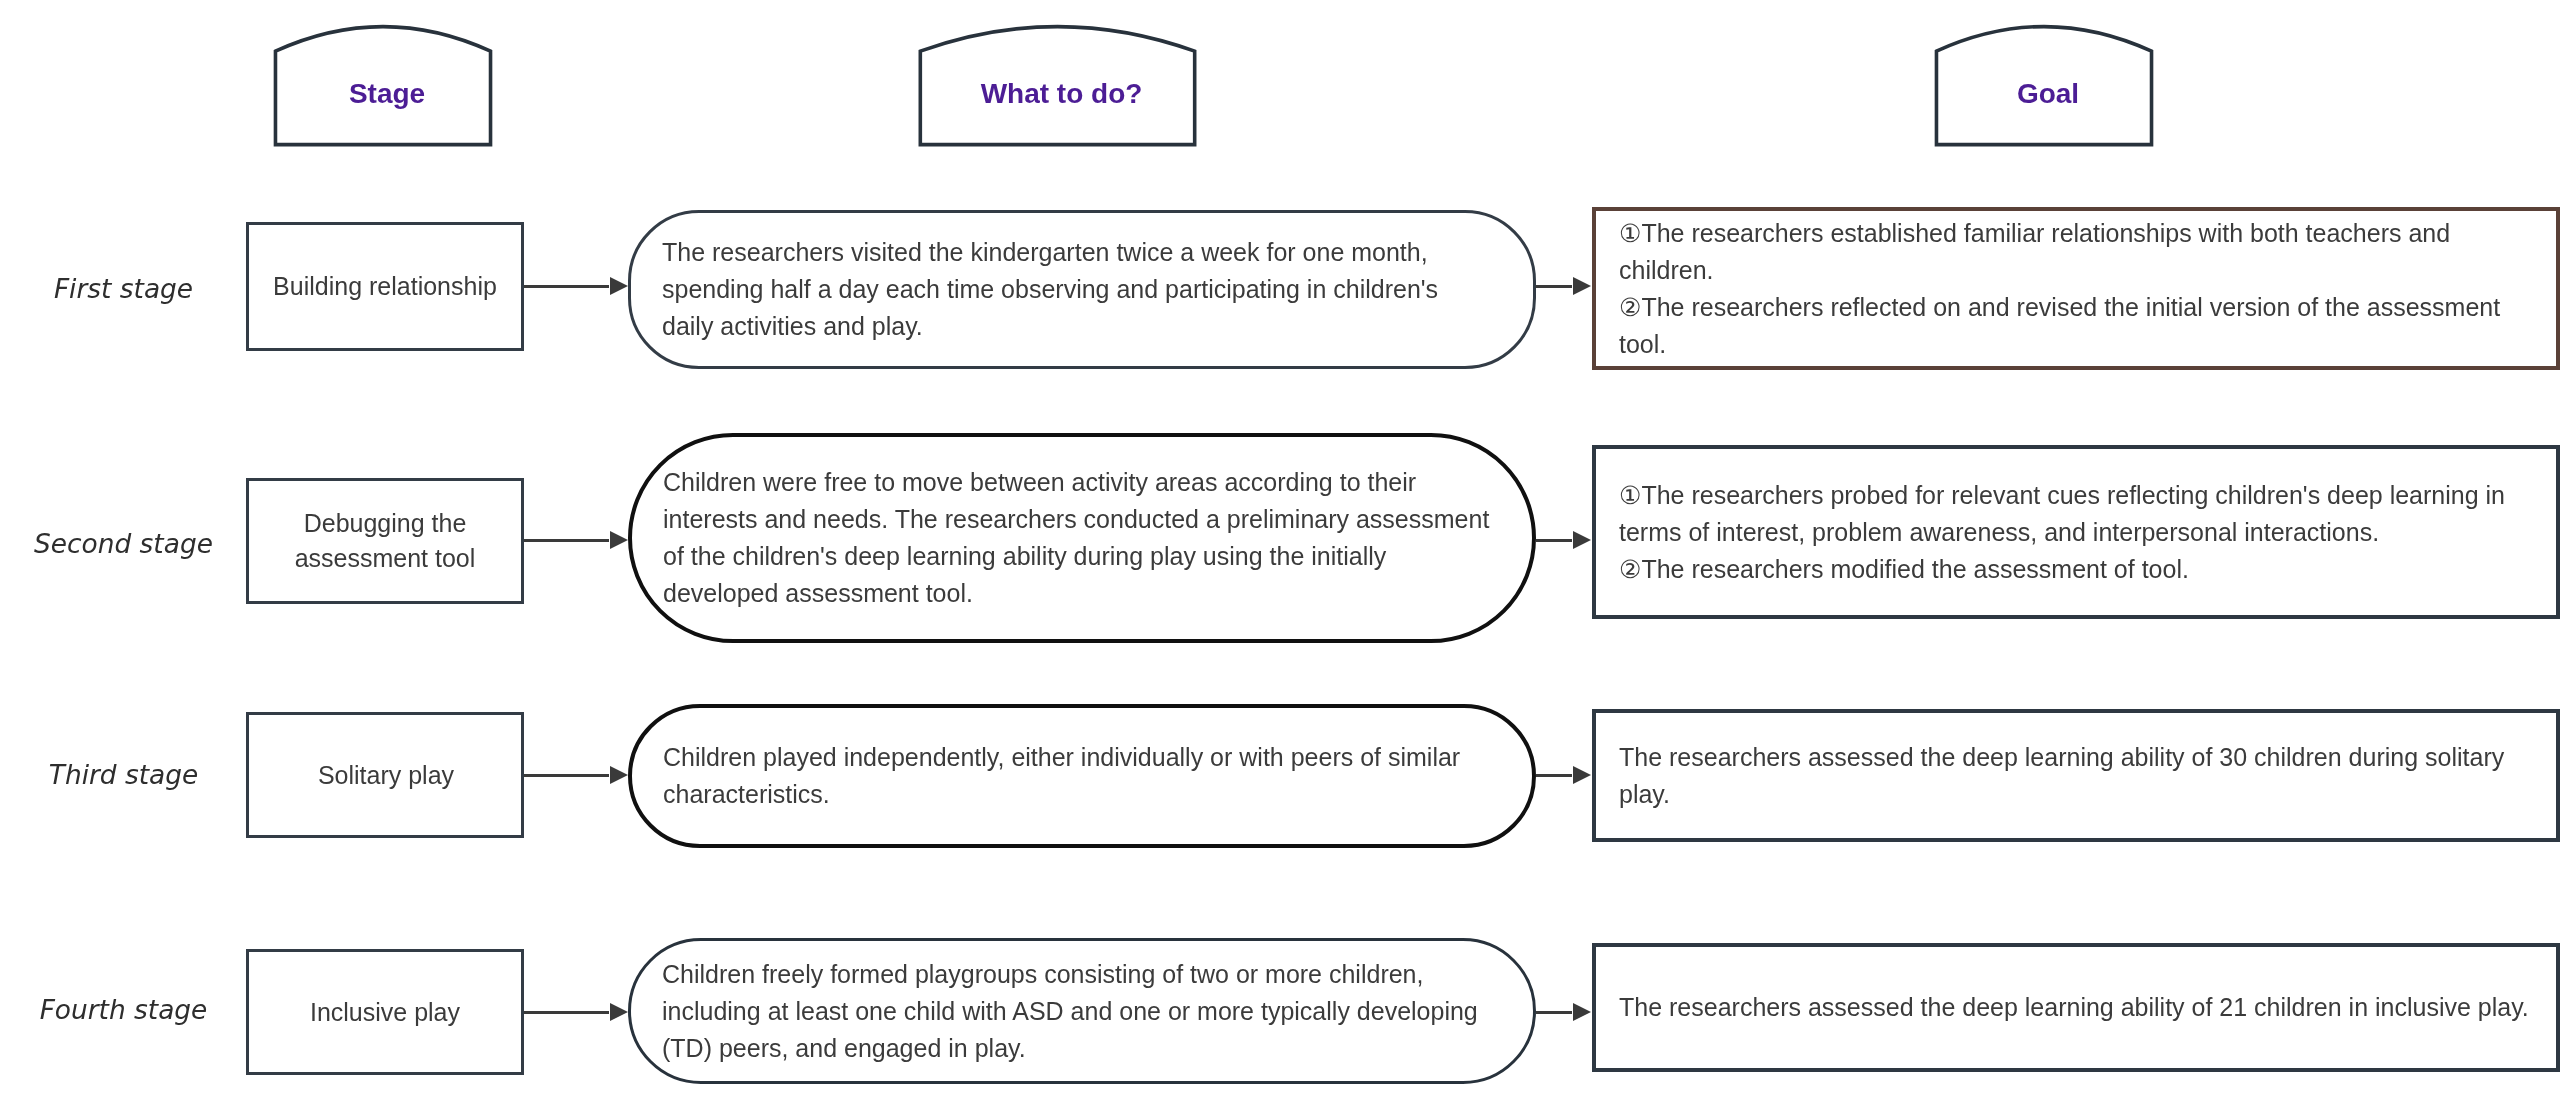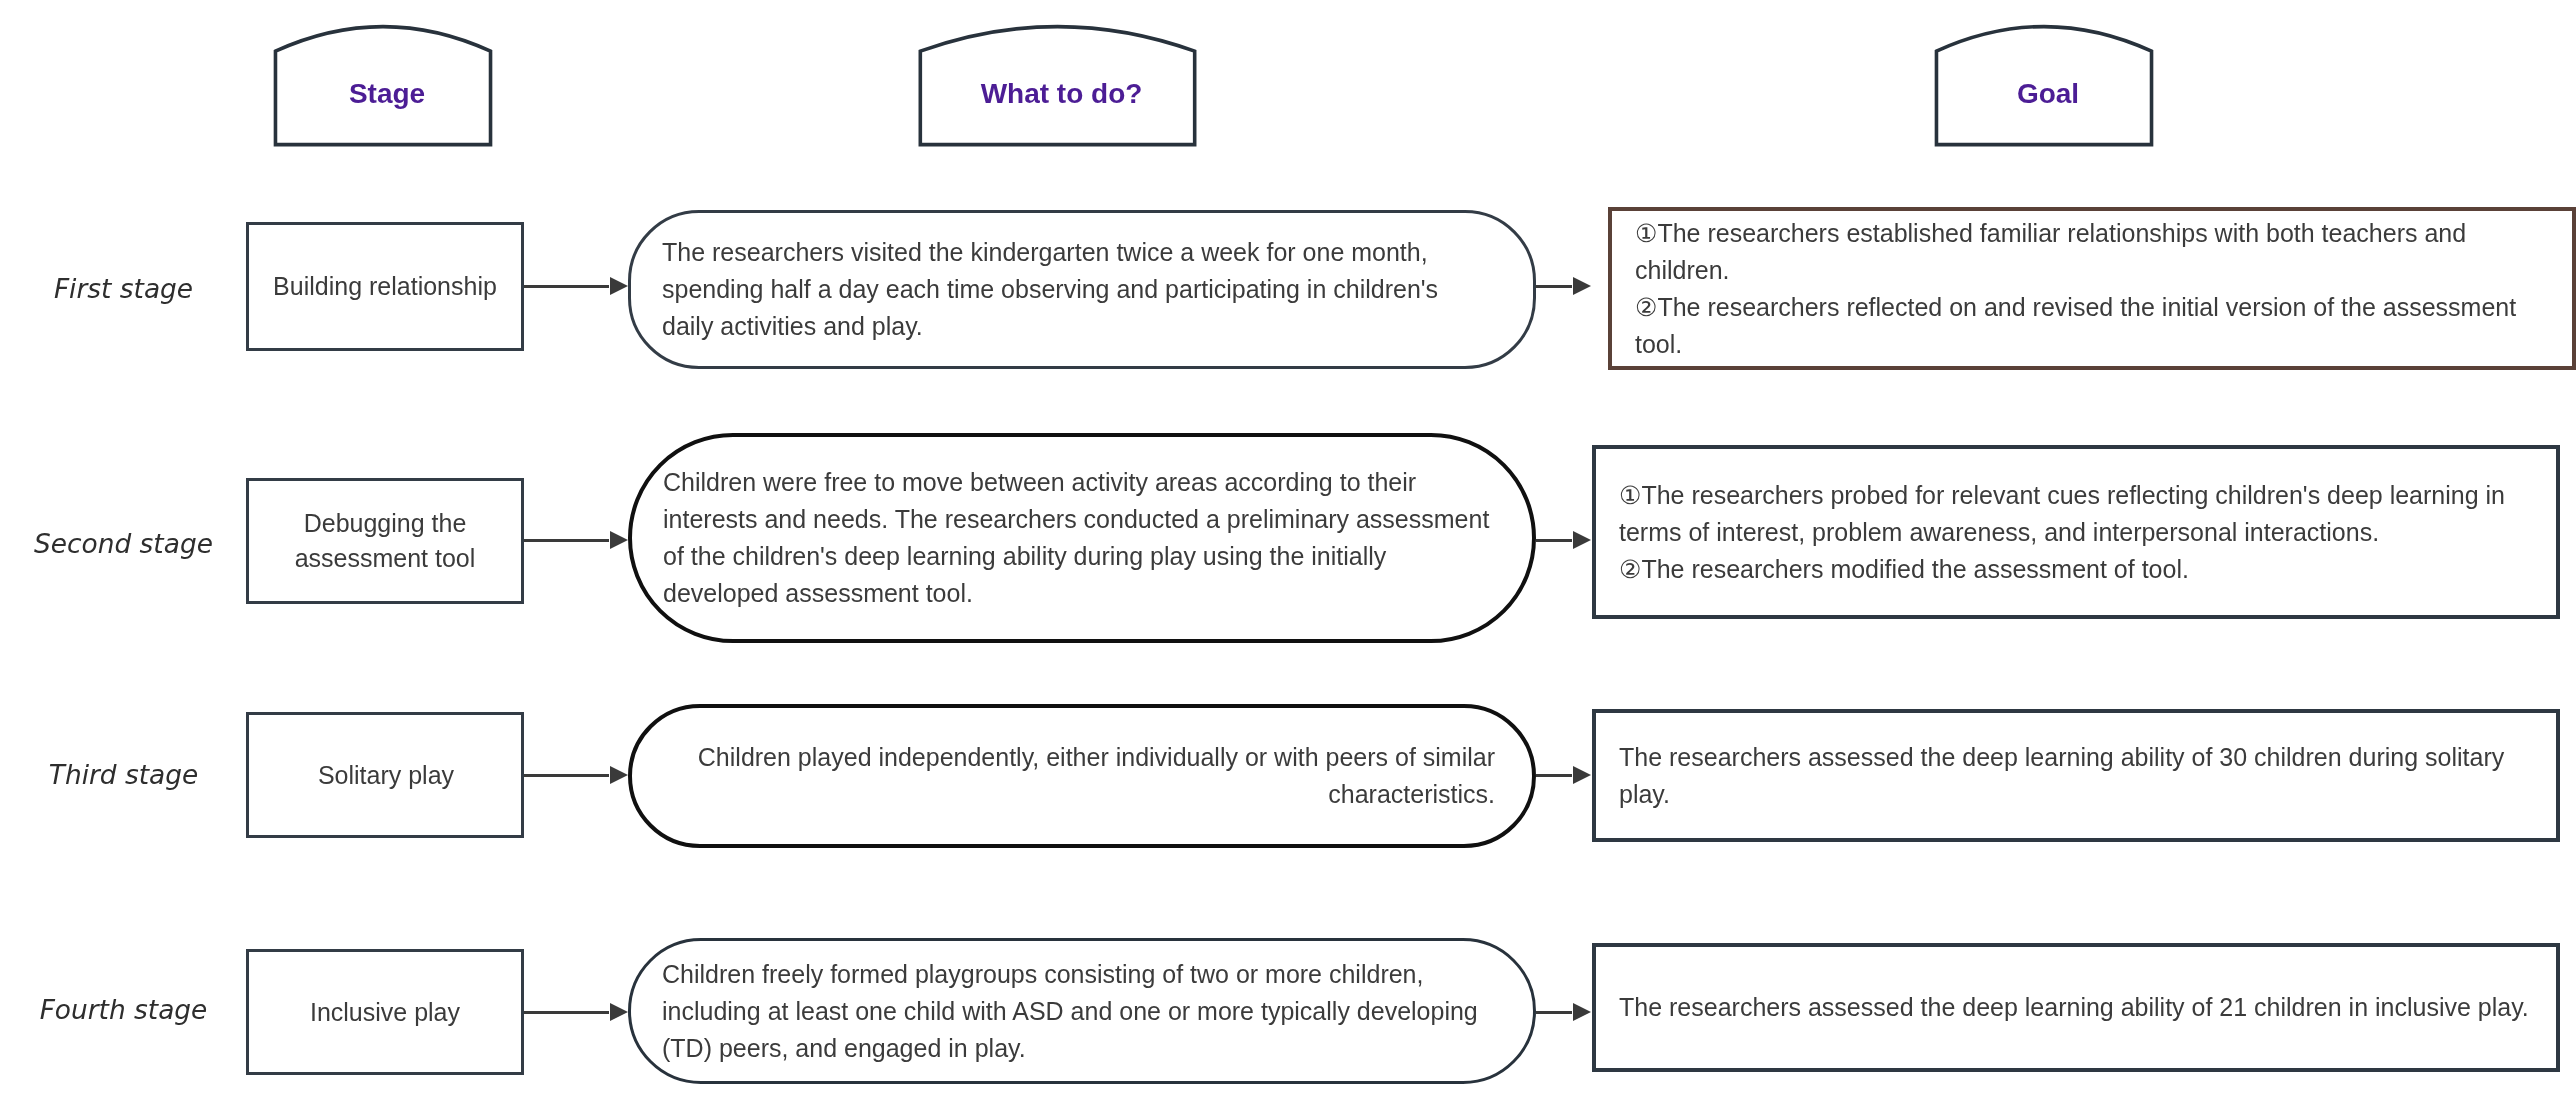--- a/index.html
+++ b/index.html
@@ -51,33 +51,33 @@
   
   .action-box{
     position:absolute;left:628px;width:908px;
     background:#ffffff;
     display:flex;align-items:center;
     font-size:25px;line-height:37px;
     box-sizing:border-box;padding:0 37px 0 31px;
   }
   .ab1{top:210px;height:159px;border:3px solid #333c46;border-radius:71px;}
   .ab2{top:433px;height:210px;border:4.8px solid #101010;border-radius:106px;}
-  .ab3{top:704px;height:144px;border:4.8px solid #101010;border-radius:73px;text-align:right;}
+  .ab3{top:704px;height:144px;border:4.8px solid #101010;border-radius:73px;}
   .ab4{top:938px;height:146px;border:3.6px solid #28323c;border-radius:73px;}
 
   
   .goal-box{
     position:absolute;left:1592px;width:968px;
     background:#ffffff;border:4.2px solid #2e3842;
     display:flex;align-items:center;
     font-size:25px;line-height:37px;
     box-sizing:border-box;padding:0 15.6px 0 23px;
     white-space:pre-line;
   }
-  .gb1{top:207px;height:163px;border:4.8px solid #5a4138;margin-left:16px;}
+  .gb1{top:207px;height:163px;border:4.8px solid #5a4138;}
   .gb2{top:445px;height:174px;}
   .gb3{top:709px;height:133px;}
   .gb4{top:943px;height:129px;}
 
   
   .arrow{position:absolute;height:3px;background:#3a3a3a;}
   .arrow::after{
     content:"";position:absolute;right:-18.6px;top:-7.8px;
     border-left:18.6px solid #3a3a3a;
     border-top:9px solid transparent;

